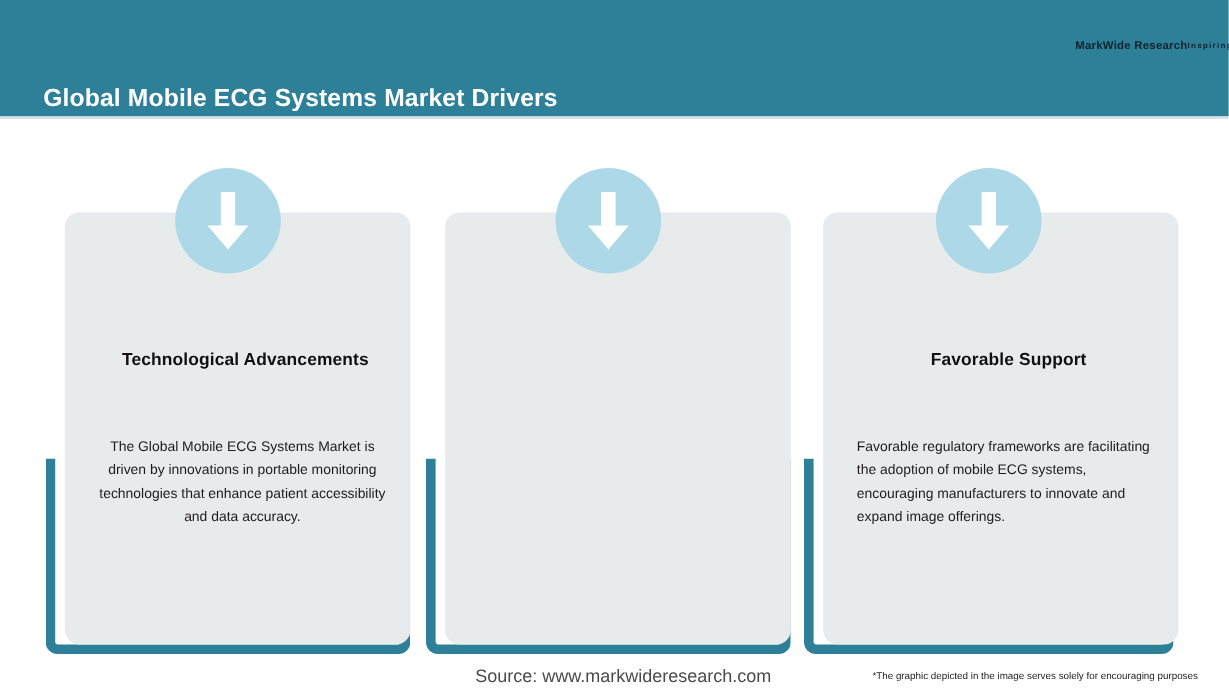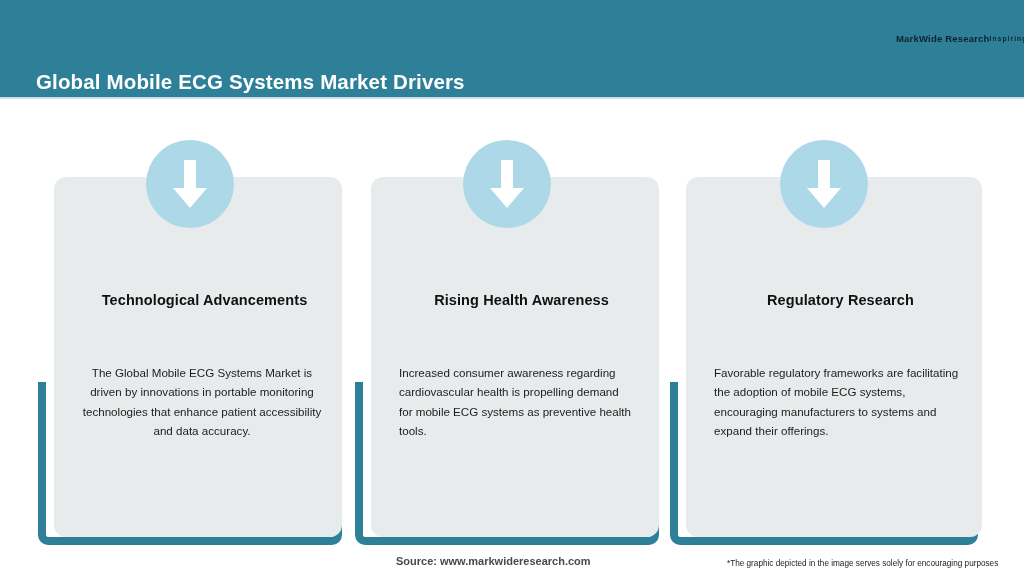--- a/index.html
+++ b/index.html
@@ -102,21 +102,21 @@
     color:#1c1c1c;
     text-align:left;
   }
   .card-group.g0 .card-body { left:28px; right:20px;text-align:center; }
   .card-group.g1 .card-body { left:28px; right:28px; }
   .card-group.g2 .card-body { left:28px; right:18px; }
 
   
   #source {
     position:absolute; left:396px; top:555px;
-    font-size:11px; font-weight:bold; color:#4a4a4a;
+    font-size:15px; font-weight:normal; color:#4a4a4a;
     white-space:nowrap;
   }
   #disclaimer {
     position:absolute; left:727px; top:559px;
     font-size:8.2px; color:#1c1c1c;
     white-space:nowrap;
   }
 </style>
 </head>
 <body>
@@ -151,35 +151,33 @@
       <div class="icon-circle">
         <svg width="40" height="52" viewBox="0 0 40 52">
           <path d="M14 2 L26 2 L26 30 L37 30 L20 50 L3 30 L14 30 Z" fill="#ffffff"></path>
         </svg>
       </div>
     </div>
 
     <div class="card-group g1">
       <div class="bracket"></div>
       <div class="panel">
-        <div class="card-title">Rising Health Awareness</div>
-        <div class="card-body">Increased consumer awareness regarding cardiovascular health is propelling demand for mobile ECG systems as preventive health tools.</div>
       </div>
       <div class="icon-circle">
         <svg width="40" height="52" viewBox="0 0 40 52">
           <path d="M14 2 L26 2 L26 30 L37 30 L20 50 L3 30 L14 30 Z" fill="#ffffff"></path>
         </svg>
       </div>
     </div>
 
     <div class="card-group g2">
       <div class="bracket"></div>
       <div class="panel">
-        <div class="card-title">Regulatory Research</div>
-        <div class="card-body">Favorable regulatory frameworks are facilitating the adoption of mobile ECG systems, encouraging manufacturers to systems and expand their offerings.</div>
+        <div class="card-title">Favorable Support</div>
+        <div class="card-body">Favorable regulatory frameworks are facilitating the adoption of mobile ECG systems, encouraging manufacturers to innovate and expand image offerings.</div>
       </div>
       <div class="icon-circle">
         <svg width="40" height="52" viewBox="0 0 40 52">
           <path d="M14 2 L26 2 L26 30 L37 30 L20 50 L3 30 L14 30 Z" fill="#ffffff"></path>
         </svg>
       </div>
     </div>
 
   </div>
 

